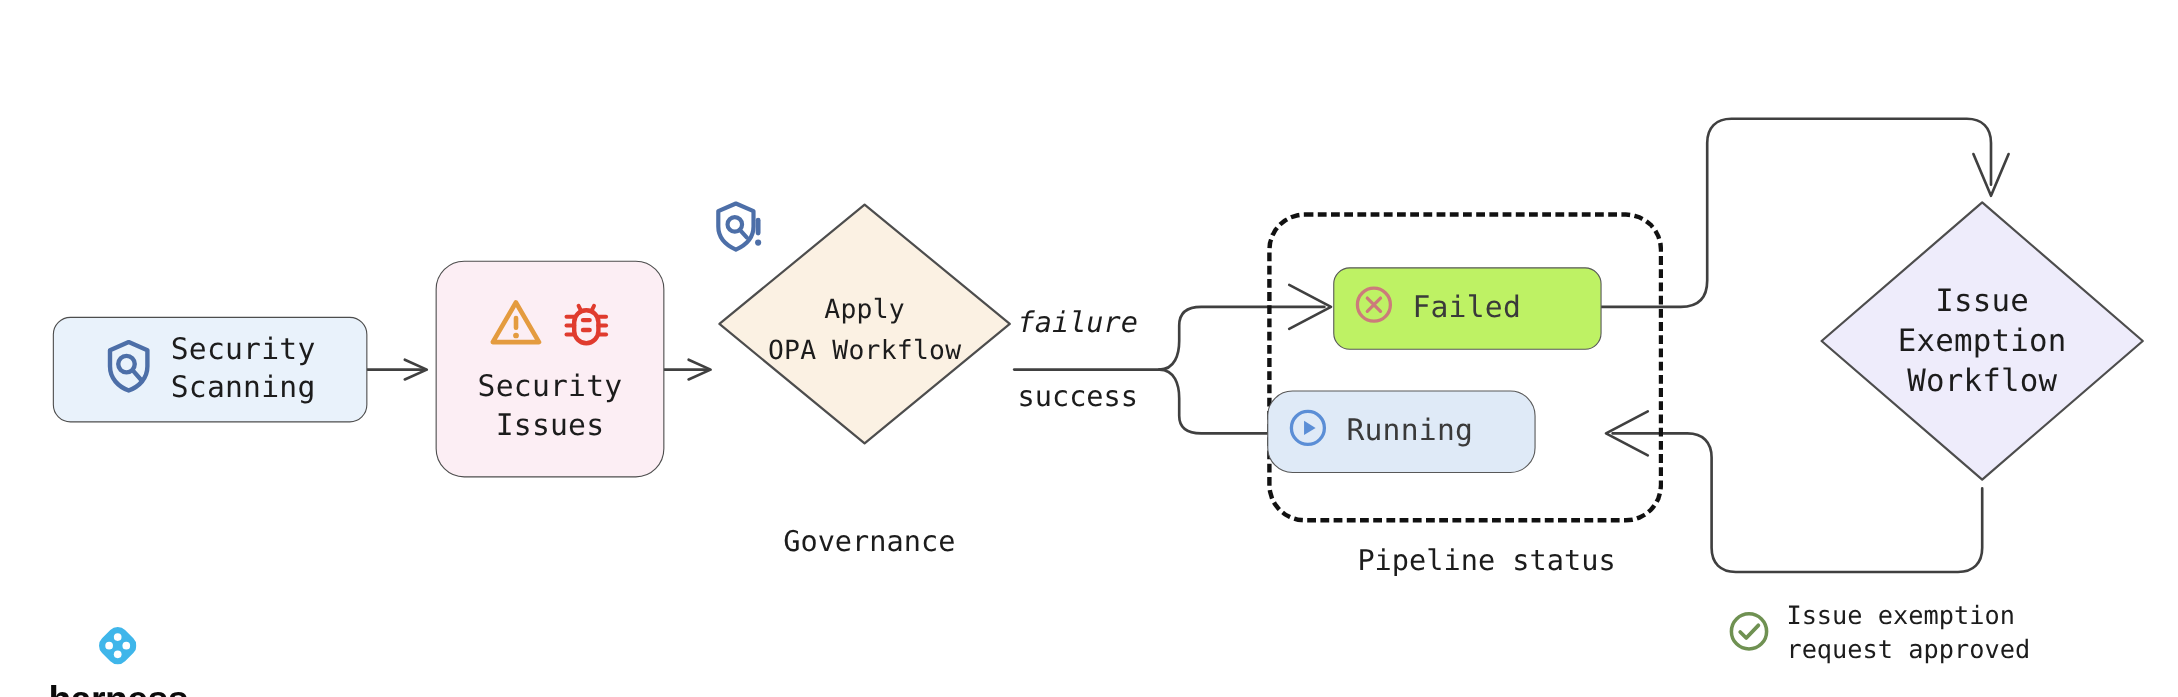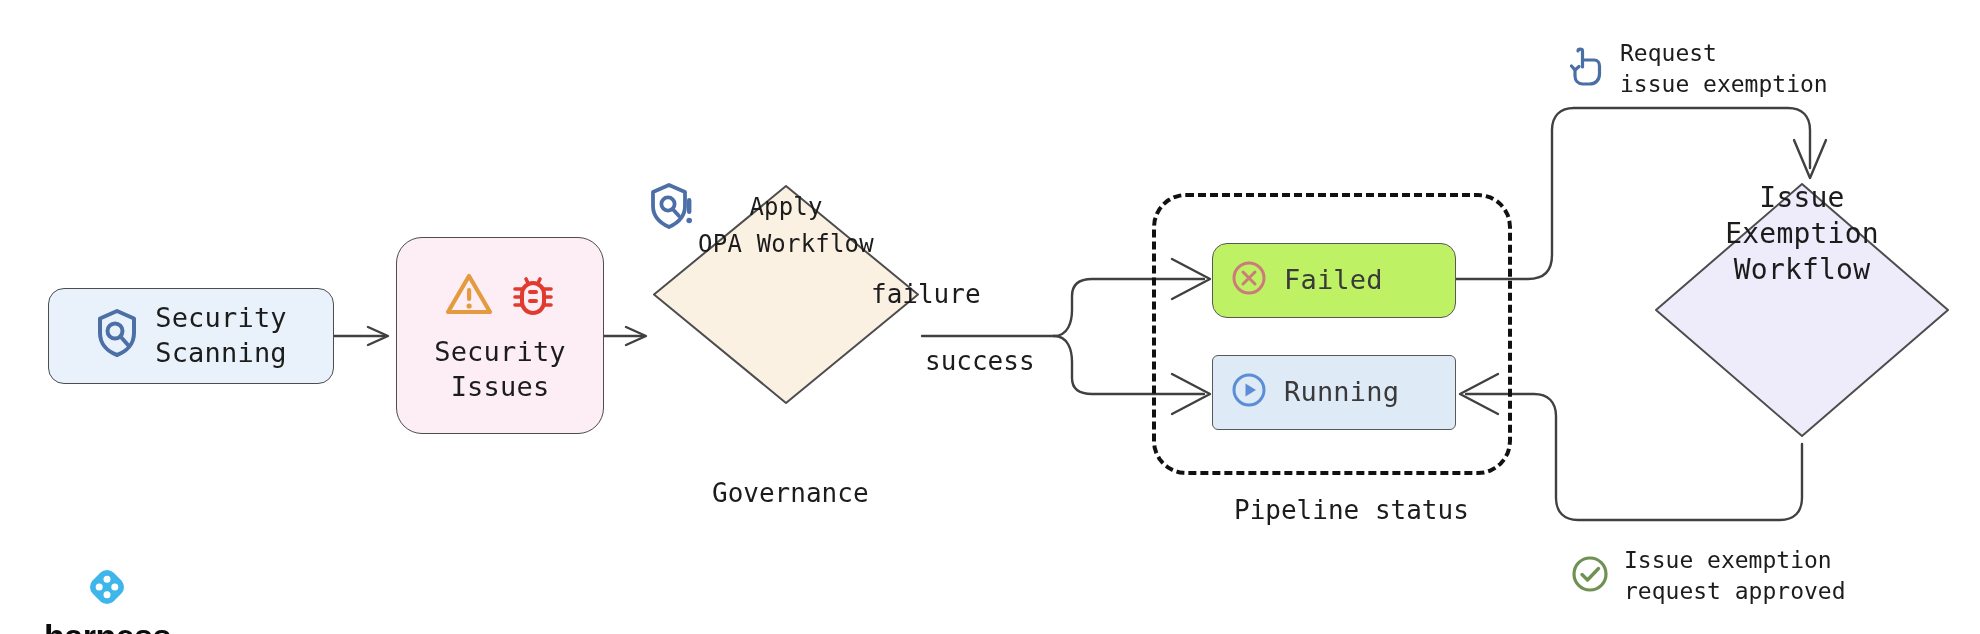--- a/index.html
+++ b/index.html
@@ -80,21 +80,21 @@
     left: 0; top: 0;
     overflow: visible;
   }
   .diamond-content {
     position: absolute;
     left: 0; top: 0;
     width: 100%; height: 100%;
     display: flex;
     flex-direction: column;
     align-items: center;
-    justify-content: flex-start;
+    justify-content: center;
     color: #1c1c1c;
   }
   #n-opa { left: 650px; top: 182px; width: 272px; height: 225px; }
   #n-opa .diamond-content { gap: 6px; font-size: 24px; }
   #n-workflow { left: 1652px; top: 180px; width: 300px; height: 260px; }
   #n-workflow .diamond-content { font-size: 28px; }
 
   
   #grp-pipeline {
     position: absolute;
@@ -112,43 +112,43 @@
     background: #bef264;
     border: 1.6px solid #585858;
     border-radius: 15px;
     gap: 16px;
     font-size: 27px;
     color: #3a3a3a;
     justify-content: flex-start;
     padding-left: 17px;
   }
   #n-running {
-    left: 1212px; top: 355px;
+    left: 1152px; top: 355px;
     width: 244px; height: 75px;
     background: #dfeaf7;
     border: 1.6px solid #585858;
-    border-radius: 6px;
+    border-radius: 23px;
     gap: 16px;
     font-size: 27px;
     color: #3a3a3a;
     justify-content: flex-start;
     padding-left: 17px;
   }
 
   
   .caption {
     position: absolute;
     color: #1c1c1c;
     white-space: pre;
     font-size: 26px;
     line-height: 1.25;
   }
   #cap-governance { left: 712px; top: 477px; }
   #cap-pipeline   { left: 1210px; top: 494px; margin-left: 24px; }
-  #lbl-failure    { left: 871px; top: 278px; }
+  #lbl-failure    { left: 925px; top: 278px; font-style: italic; }
   #lbl-success    { left: 925px; top: 345px; }
 
   
   .annot {
     position: absolute;
     display: flex;
     align-items: center;
     gap: 14px;
   }
   .annot-text {
@@ -312,31 +312,20 @@
     <svg width="300" height="260" viewBox="0 0 300 260" xmlns="http://www.w3.org/2000/svg">
       <path d="M150 4 L296 130 L150 256 L4 130 Z" fill="#eeecfb" stroke="#4d4d4d" stroke-width="2" stroke-linejoin="round"></path>
     </svg>
     <div class="diamond-content">
       <span class="node-label">Issue</span>
       <span class="node-label">Exemption</span>
       <span class="node-label">Workflow</span>
     </div>
   </div>
 
-  <div class="annot" id="annot-request">
-    <span>
-      <svg width="36" height="42" viewBox="0 0 36 42" xmlns="http://www.w3.org/2000/svg">
-        <path d="M8 5 C8 2.5 12.5 2.5 12.5 5 L12.5 21" fill="none" stroke="#4a6fa5" stroke-width="3.2" stroke-linecap="round"></path>
-        <path d="M12.5 14 L24 14 C28 14 29.5 17 29.5 20 L29.5 28
-                 C29.5 34 25.5 38 19.5 38 L13 38 C8 38 5 34.5 5 30 L5 24" fill="none" stroke="#4a6fa5" stroke-width="3.2" stroke-linejoin="round" stroke-linecap="round"></path>
-        <path d="M5 24 L1.5 20 M5 24 L9 20.5" fill="none" stroke="#4a6fa5" stroke-width="3.2" stroke-linecap="round"></path>
-      </svg>
-    </span>
-    <span class="annot-text"><span>Request</span><br><span>issue exemption</span></span>
-  </div>
 
   <div class="annot" id="annot-approved">
     <span>
       <svg width="40" height="40" viewBox="0 0 40 40" xmlns="http://www.w3.org/2000/svg">
         <circle cx="20" cy="20" r="16" fill="none" stroke="#6f9152" stroke-width="3.2"></circle>
         <path d="M12 20.5 L17.5 26 L28.5 14.5" fill="none" stroke="#6f9152" stroke-width="3.4" stroke-linecap="round" stroke-linejoin="round"></path>
       </svg>
     </span>
     <span class="annot-text"><span>Issue exemption</span><br><span>request approved</span></span>
   </div>

